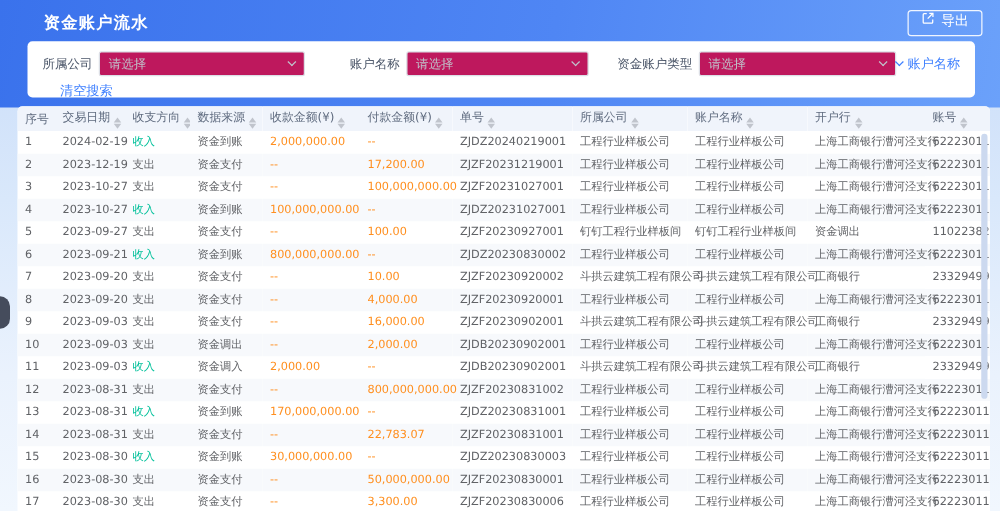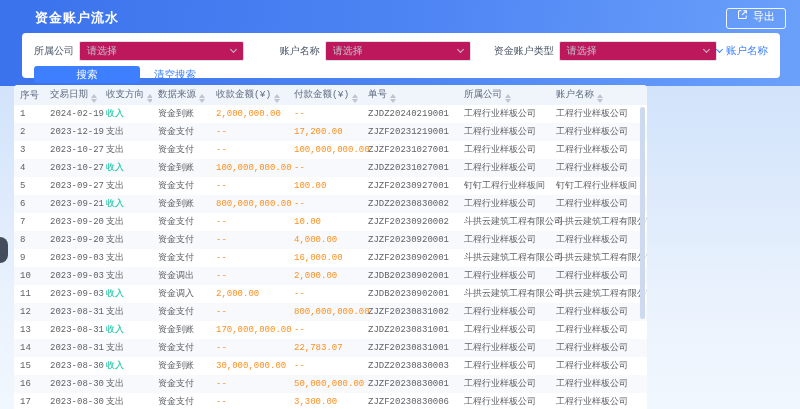--- a/index.html
+++ b/index.html
@@ -31,22 +31,22 @@
     transform:rotate(45deg); margin-top:-3px; flex:0 0 auto; }
   .expand-link { margin-left:auto; display:flex; align-items:center; gap:4px; color:#3d7fff;
     font-size:10.5px; cursor:pointer; white-space:nowrap; }
   .caret-blue { border-color:#3d7fff; }
 
   .btn-row { display:flex; align-items:center; margin-top:5px; }
   .search-btn { width:106px; height:17px; background:#3d7fff; border:none; border-radius:3px;
     color:#fff; font-size:10.5px; display:flex; align-items:center; justify-content:center; cursor:pointer; }
   .clear-btn { margin-left:14px; color:#3d7fff; font-size:10.5px; cursor:pointer; background:none; border:none; }
 
-  .table-card { position:absolute; left:14px; top:85px; width:633px; height:324px;
-    background:#fff; border-radius:4px 4px 0 0; overflow:hidden;font-family:Liberation Mono, monospace; }
+  .table-card { position:absolute; left:14px; top:85px; width:778px; height:324px;
+    background:#fff; border-radius:4px 4px 0 0; overflow:hidden; }
   table { width:778px; table-layout:fixed; border-collapse:collapse; }
   thead th { height:20px; background:#f0f4fb; color:#5f6b7f; font-weight:normal; font-size:9.5px;
     text-align:left; padding:0 0 0 6px; white-space:nowrap; overflow:hidden; cursor:pointer; }
   tbody td { height:18px; line-height:18px; font-size:9px; color:#606266;
     padding:0 0 0 6px; white-space:nowrap; }
   tbody td:last-child { overflow:hidden; }
   tbody tr:nth-child(even) { background:#f7f9fc; }
   td.amount { color:#ff8f1f; }
   td.green { color:#00c09a; }
   .sort { display:inline-flex; flex-direction:column; margin-left:3px; vertical-align:-1px; }
@@ -96,21 +96,20 @@
       <span class="caret"></span>
     </div>
 
     <span class="expand-link">
       <span class="caret caret-blue"></span>
       <span>账户名称</span>
     </span>
   </div>
 
   <div class="btn-row">
-    <button class="search-btn">搜索</button>
     <button class="clear-btn">清空搜索</button>
   </div>
 </div>
 
 <div class="table-card">
   <table>
     <thead>
       <tr>
           <th style="width: 30px;"><span>序号</span></th>
           <th style="width: 56px;"><span>交易日期</span><span class="sort">

